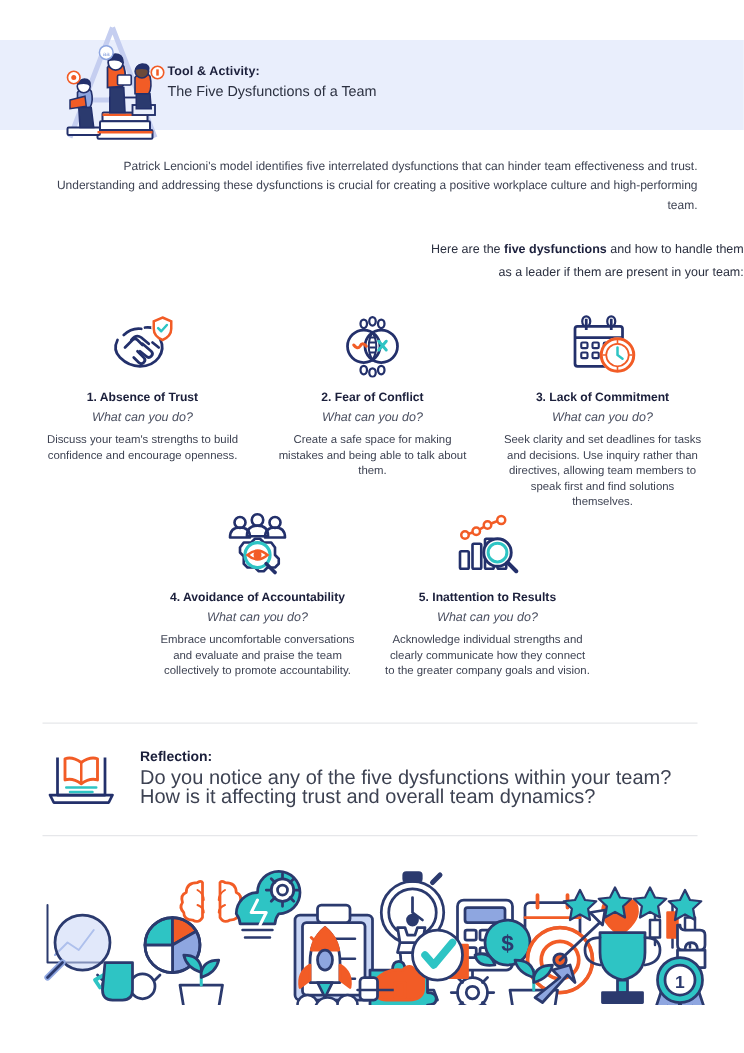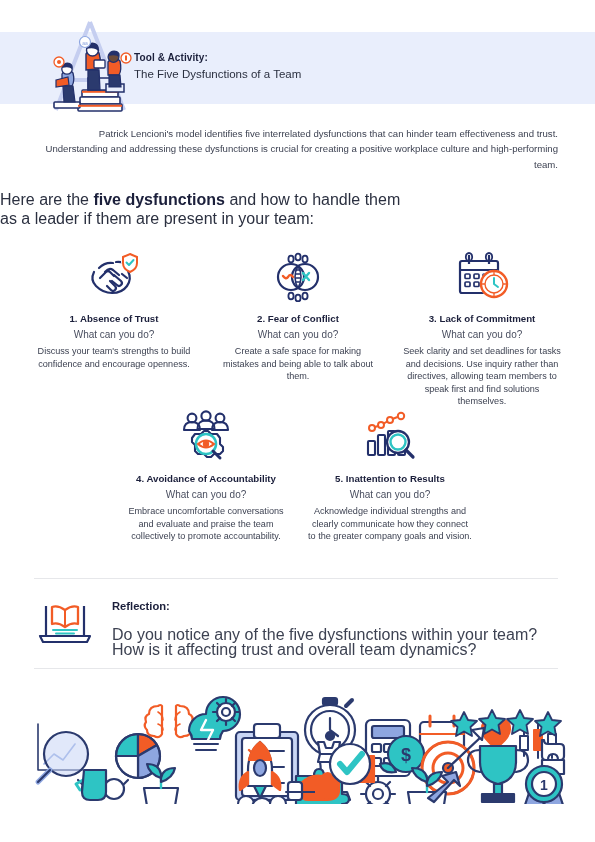--- a/index.html
+++ b/index.html
@@ -55,22 +55,22 @@
     line-height: 15.3px;
     color: #3d4252;
     text-align: right;
   }
 
   
   .lead {
     position: absolute;
     left: 0; top: 190px;
     width: 595px;
-    text-align: left;
-    font-size: 16px;
+    text-align: right;
+    font-size: 10px;
     line-height: 19px;
     color: #2b3040;
   }
   .lead b { font-weight: bold; color: #1b1f3b; }
 
   
   .cards-row {
     position: absolute;
     display: flex;
     justify-content: center;
@@ -92,20 +92,21 @@
   }
   .card-title {
     font-size: 9.7px;
     font-weight: bold;
     color: #1b1f3b;
     line-height: 13px;
     margin-bottom: 3px;
   }
   .card-q {
     font-size: 10px;
+    font-style: italic;
     color: #4a4f60;
     line-height: 14px;
     margin-bottom: 3px;
   }
   .card-body {
     font-size: 9.1px;
     line-height: 12.6px;
     color: #3d4252;
     padding: 0 6px;
   }
@@ -132,21 +133,21 @@
     width: 62px; height: 56px;
     margin-right: 16px;
     flex: none;
   }
   .reflect-text { padding-top: 6px; }
   .reflect-title {
     font-size: 11.2px;
     font-weight: bold;
     color: #1b1f3b;
     line-height: 16px;
-    margin-bottom: 14px;
+    margin-bottom: 2px;
   }
   .reflect-line {
     font-size: 16px;
     line-height: 14.5px;
     color: #3d4252;
   }
 
   
   .footer-illu {
     position: absolute;

